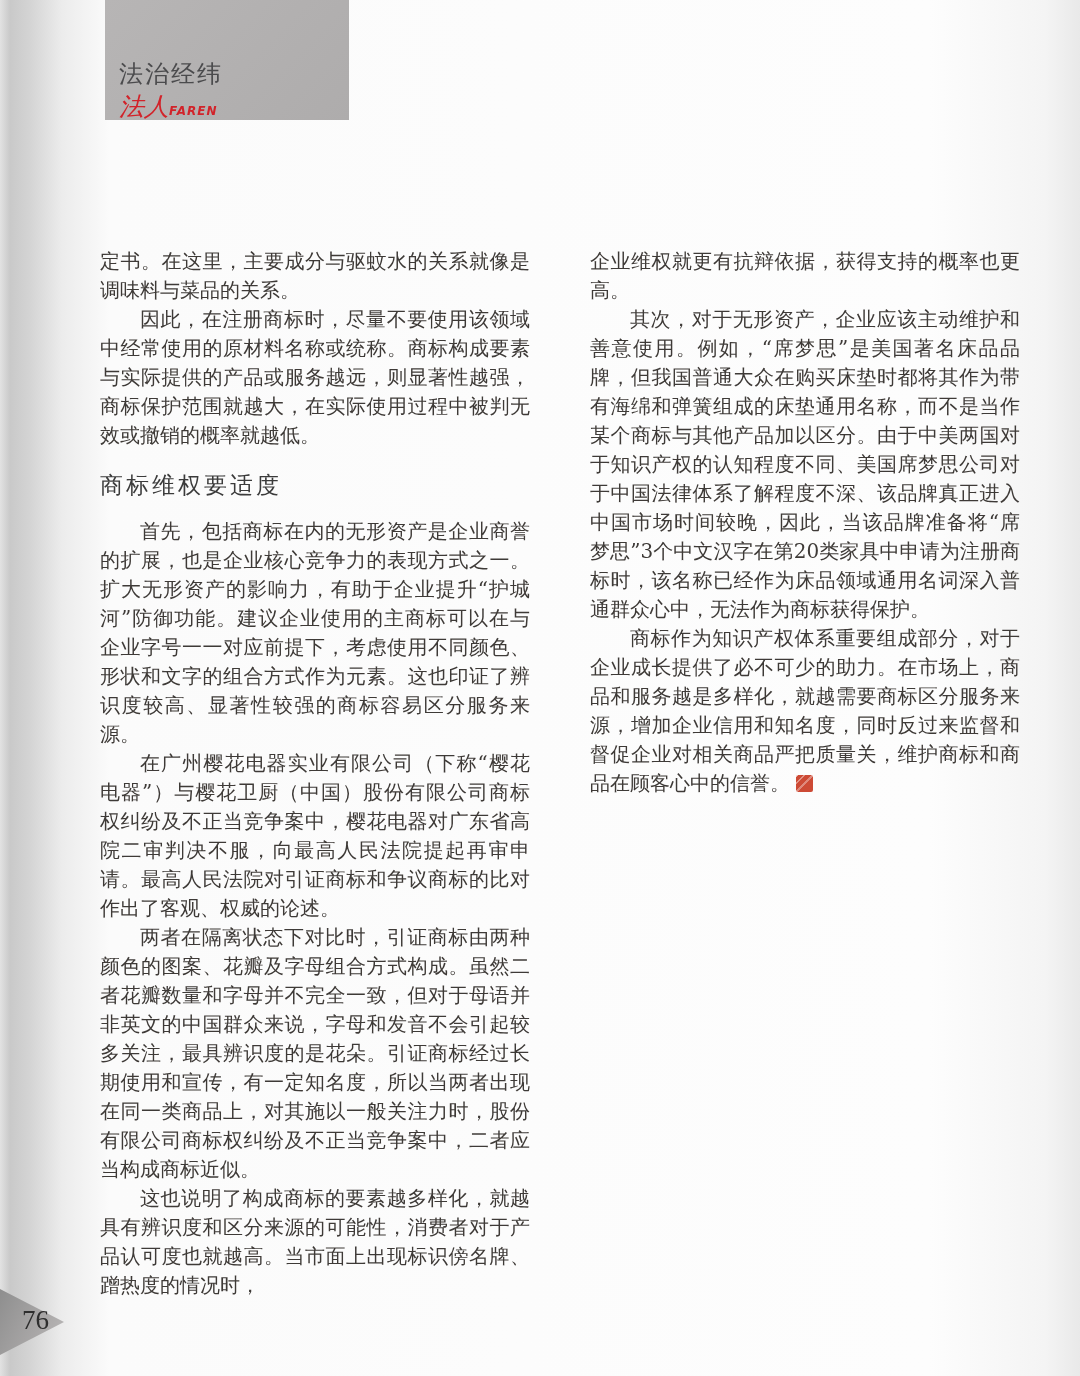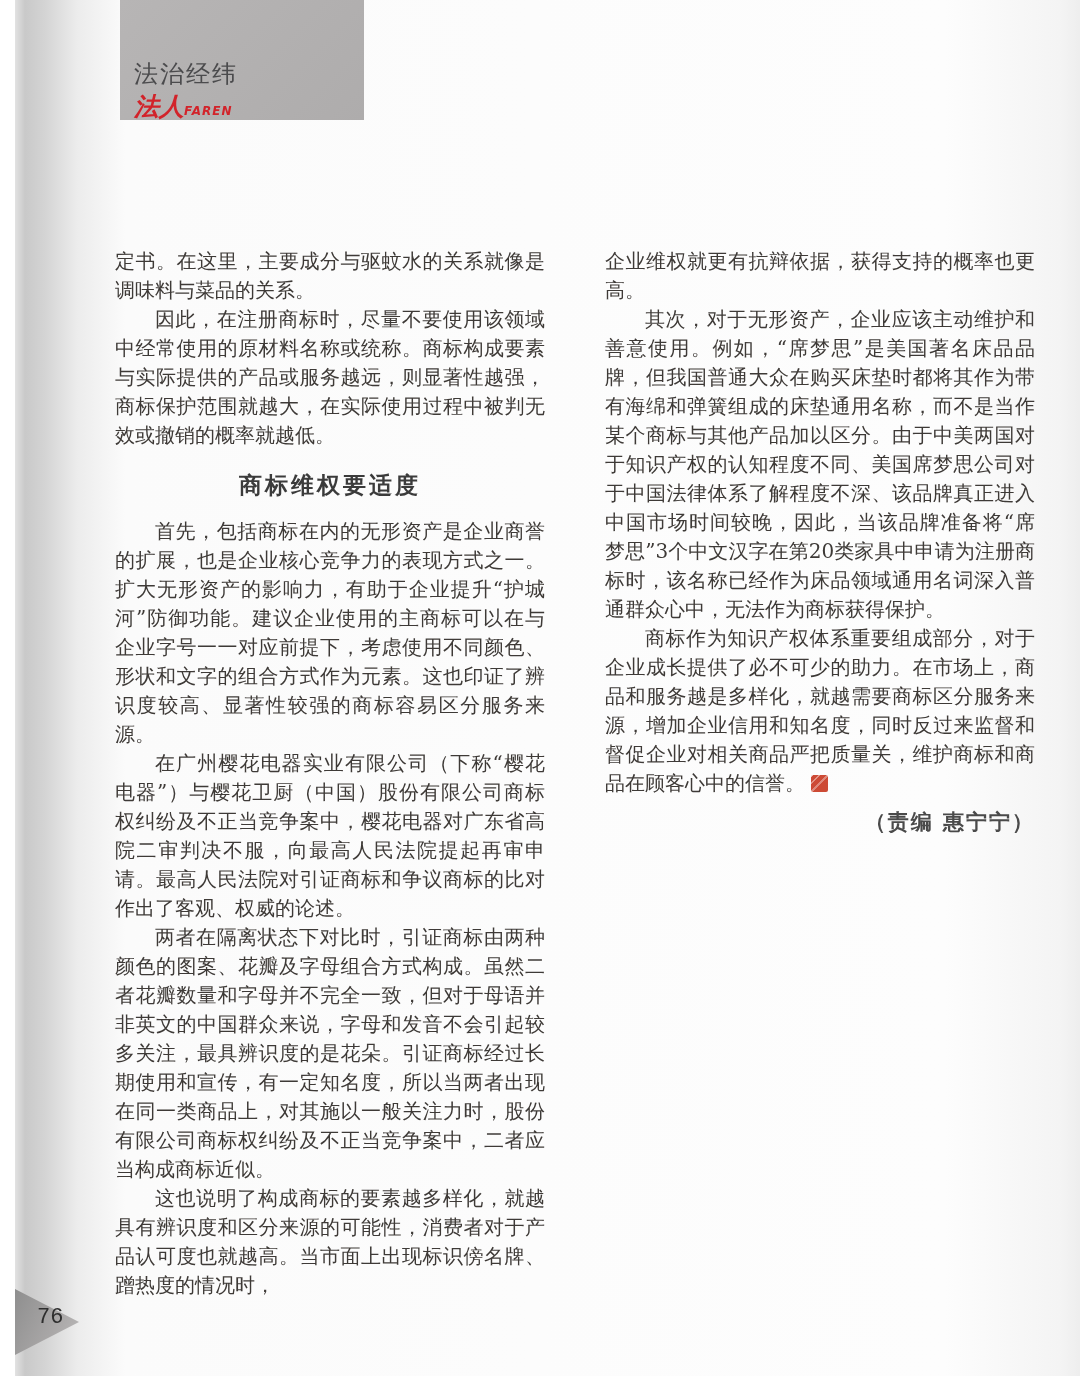--- a/index.html
+++ b/index.html
@@ -7,58 +7,57 @@
     width:1080px;height:1376px;position:relative;overflow:hidden;
     background:#ffffff;
     font-family:"DejaVu Serif", serif;
   }
   .page{
     position:absolute;inset:0;
     background:
       linear-gradient(to right,
         #e2e2e2 0px, #c9c9c9 10px, #d4d4d4 30px, #ececec 62px,
         #fbfbfb 110px, #fdfdfd 930px, #f4f4f4 1045px, #e9e9e9 1080px);
-    margin-left: 15px;
   }
   
   .header-box{
     position:absolute;left:105px;top:0;width:244px;height:120px;
     background:linear-gradient(135deg,#b7b5b5 0%,#aeacac 100%);
   }
   .section-title{
     position:absolute;left:14px;top:58px;
     font-family:"DejaVu Sans", sans-serif;
     font-size:24px;color:#4b4b4d;letter-spacing:2px;white-space:nowrap;
   }
   .logo{
     position:absolute;left:14px;top:90px;white-space:nowrap;
     color:#d2232a;font-style:italic;font-weight:bold;
   }
   .logo-cn{
     font-family:"DejaVu Serif", serif;
-    font-size:25px;font-weight:bold;font-style:italic;
+    font-size:25px;font-weight:normal;font-style:italic;
   }
   .logo-en{
     font-family:"DejaVu Sans", sans-serif;
     font-size:12px;font-weight:bold;font-style:italic;letter-spacing:1px;
   }
   
   .col{
     position:absolute;top:247px;width:430px;
     font-size:20px;line-height:29px;color:#3e3a37;
     text-align:justify;
   }
   .col-left{left:100px;}
   .col-right{left:590px;}
   .para{margin:0;text-indent:2em;}
   .para.no-indent{text-indent:0;}
   .heading{
     font-family:"DejaVu Sans", sans-serif;
-    font-size:23px;font-weight:bold;color:#3b3b3b;
-    text-align:center;text-indent:0;letter-spacing:3px;
+    font-size:23px;font-weight:normal;color:#3b3b3b;
+    text-indent:0;letter-spacing:3px;
     margin:21px 0 17px 0;
   }
   .seal{
     display:inline-block;width:17px;height:17px;
     margin-left:6px;vertical-align:-2px;border-radius:2px;
     background-color:#cd4a35;
     background-image:
       linear-gradient(135deg, rgba(255,255,255,.55) 0 2px, transparent 2px 5px,
         rgba(255,240,235,.45) 5px 7px, transparent 7px 11px,
         rgba(255,255,255,.35) 11px 13px, transparent 13px);
@@ -69,22 +68,22 @@
     font-size:21px;font-weight:bold;color:#4a4a4a;letter-spacing:2px;
   }
   
   .pn-triangle{
     position:absolute;left:0;top:1289px;width:64px;height:66px;
     background:linear-gradient(115deg,#8e8e8e 0%,#a9a7a7 60%,#bdbbbb 100%);
     clip-path:polygon(0 0, 100% 50%, 0 100%);
   }
   .pn{
     position:absolute;left:22px;top:1305px;
-    font-family:Liberation Mono, monospace;
-    font-size:22px;color:#2e2e2e;
+    font-family:Liberation Serif, serif;
+    font-size:27px;color:#2e2e2e;
   }
 </style>
 </head>
 <body>
 
 <div class="page">
 
   <div class="header-box">
     <div class="section-title">法治经纬</div>
     <div class="logo">
@@ -99,19 +98,18 @@
     <p class="para">首先，包括商标在内的无形资产是企业商誉的扩展，也是企业核心竞争力的表现方式之一。扩大无形资产的影响力，有助于企业提升“护城河”防御功能。建议企业使用的主商标可以在与企业字号一一对应前提下，考虑使用不同颜色、形状和文字的组合方式作为元素。这也印证了辨识度较高、显著性较强的商标容易区分服务来源。</p>
     <p class="para">在广州樱花电器实业有限公司（下称“樱花电器”）与樱花卫厨（中国）股份有限公司商标权纠纷及不正当竞争案中，樱花电器对广东省高院二审判决不服，向最高人民法院提起再审申请。最高人民法院对引证商标和争议商标的比对作出了客观、权威的论述。</p>
     <p class="para">两者在隔离状态下对比时，引证商标由两种颜色的图案、花瓣及字母组合方式构成。虽然二者花瓣数量和字母并不完全一致，但对于母语并非英文的中国群众来说，字母和发音不会引起较多关注，最具辨识度的是花朵。引证商标经过长期使用和宣传，有一定知名度，所以当两者出现在同一类商品上，对其施以一般关注力时，股份有限公司商标权纠纷及不正当竞争案中，二者应当构成商标近似。</p>
     <p class="para">这也说明了构成商标的要素越多样化，就越具有辨识度和区分来源的可能性，消费者对于产品认可度也就越高。当市面上出现标识傍名牌、蹭热度的情况时，</p>
   </div>
 
   <div class="col col-right">
     <p class="para no-indent">企业维权就更有抗辩依据，获得支持的概率也更高。</p>
     <p class="para">其次，对于无形资产，企业应该主动维护和善意使用。例如，“席梦思”是美国著名床品品牌，但我国普通大众在购买床垫时都将其作为带有海绵和弹簧组成的床垫通用名称，而不是当作某个商标与其他产品加以区分。由于中美两国对于知识产权的认知程度不同、美国席梦思公司对于中国法律体系了解程度不深、该品牌真正进入中国市场时间较晚，因此，当该品牌准备将“席梦思”3个中文汉字在第20类家具中申请为注册商标时，该名称已经作为床品领域通用名词深入普通群众心中，无法作为商标获得保护。</p>
     <p class="para"><span>商标作为知识产权体系重要组成部分，对于企业成长提供了必不可少的助力。在市场上，商品和服务越是多样化，就越需要商标区分服务来源，增加企业信用和知名度，同时反过来监督和督促企业对相关商品严把质量关，维护商标和商品在顾客心中的信誉。</span><span class="seal"></span></p>
-    <div class="byline">（责编 惠宁宁）</div>
   </div>
 
   <div class="pn-triangle"></div>
   <span class="pn">76</span>
 
 </div>
 
 </body></html>

